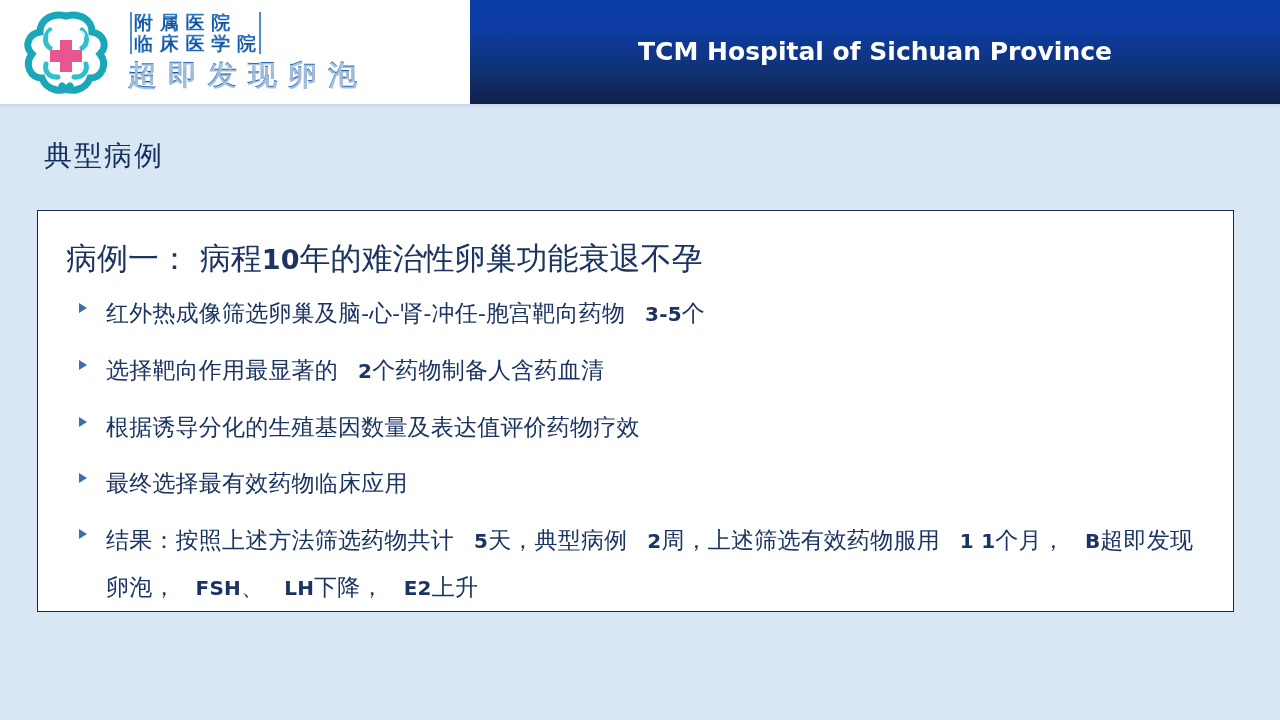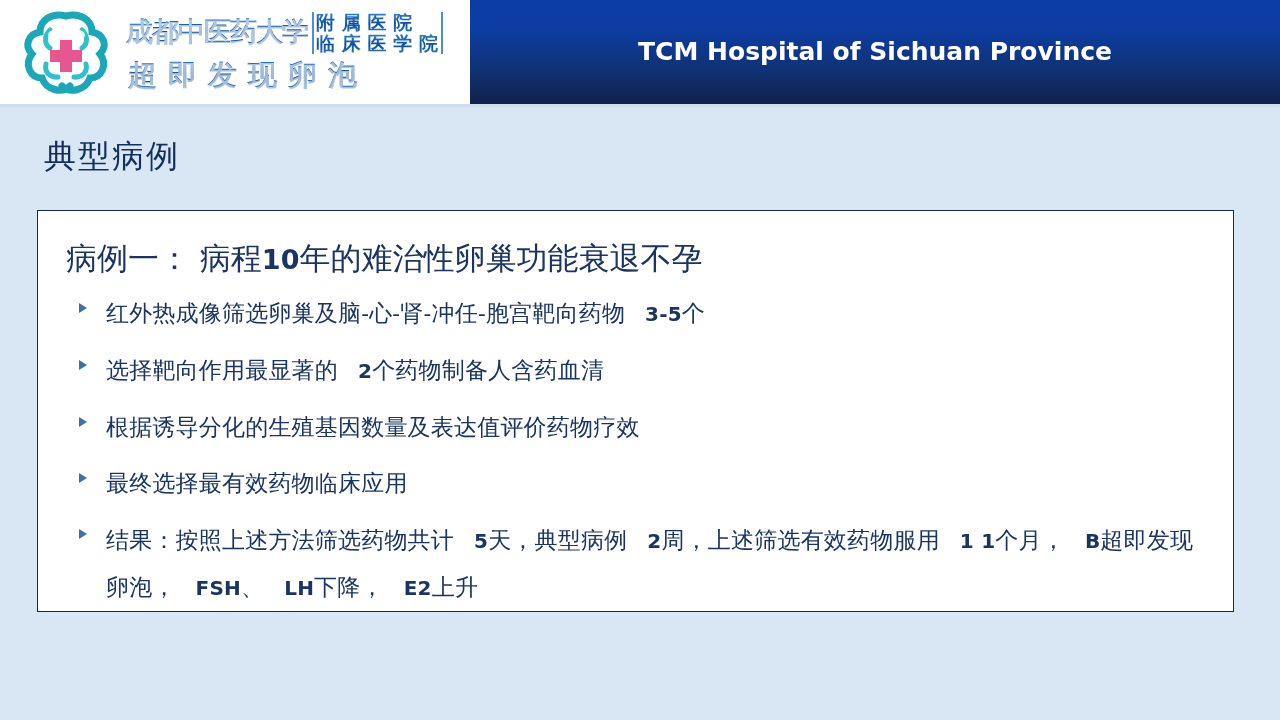--- a/index.html
+++ b/index.html
@@ -150,21 +150,21 @@
     height: 3px;
     background: #cdddee;
   }
 
   
   .slide-title {
     position: absolute;
     left: 44px;
     top: 130px;
     font-family: "DejaVu Serif", "Liberation Serif", serif;
-    font-size: 32px;
+    font-size: 28px;
     line-height: 52px;
     color: #11305e;
     letter-spacing: 2px;
   }
 
   
   .content-box {
     position: absolute;
     left: 37px;
     top: 210px;
@@ -257,21 +257,20 @@
           <g fill="#ffffff" opacity="0.85">
             <ellipse cx="41" cy="31" rx="7" ry="5"></ellipse>
             <ellipse cx="64" cy="31" rx="7" ry="5"></ellipse>
           </g>
           <path d="M46 36 h12 v10 h10 v12 h-10 v10 h-12 v-10 h-10 v-12 h10 z" fill="#e8568f"></path>
         </svg>
       </div>
 
       <div class="logo-text">
         <div class="logo-line-top">
-          <span class="logo-univ">成都中医药大学</span>
           <span class="logo-badge">
             <span class="logo-badge-row">附 属 医 院</span>
             <span class="logo-badge-row">临 床 医 学 院</span>
           </span>
         </div>
         <div class="logo-line-bottom">超即发现卵泡</div>
       </div>
     </div>
 
     <div class="banner-zone">

